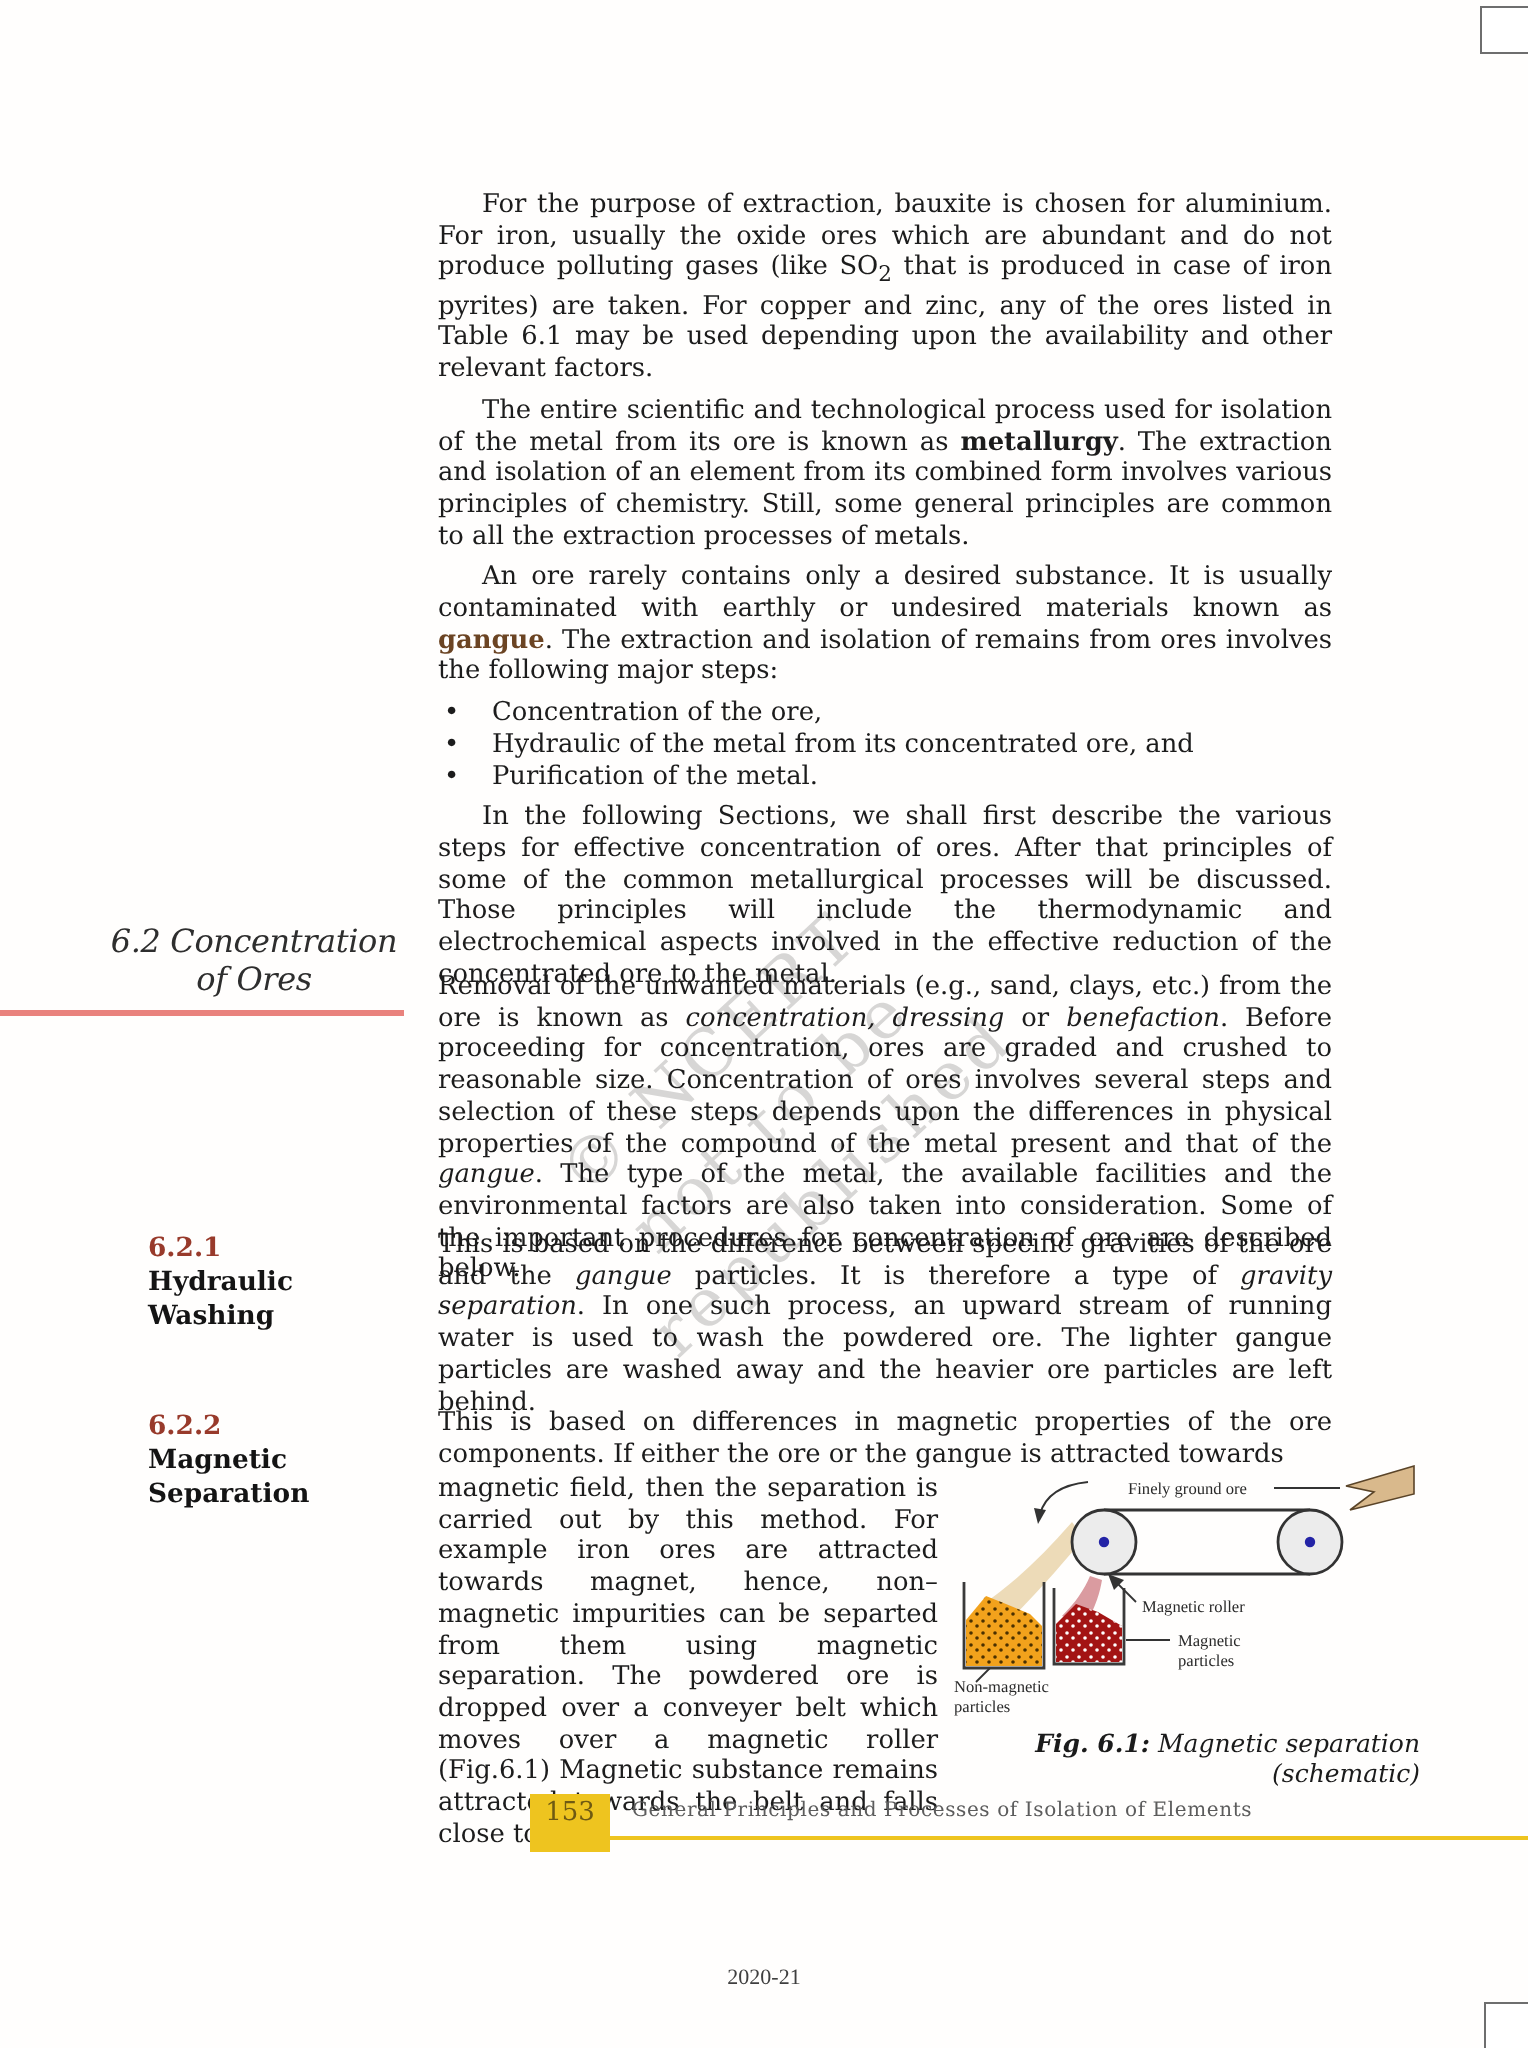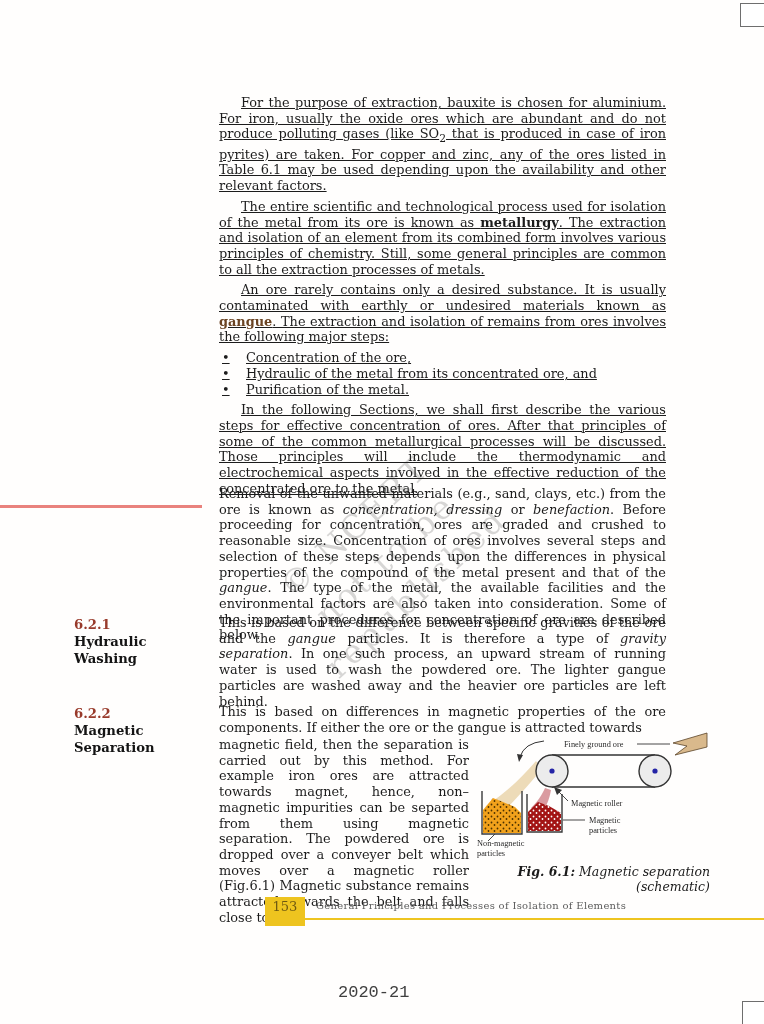--- a/index.html
+++ b/index.html
@@ -53,59 +53,63 @@
   .fig-caption .pfx{font-weight:bold;}
 
   
   .page-badge{position:absolute;left:265px;top:897px;width:40px;height:29px;
     background:var(--accent-yellow,#eec41f);color:#6f5a12;font-weight:normal;
     font-size:13px;line-height:19px;text-align:center;}
   .footer-title{position:absolute;left:316px;top:900px;font-size:10px;
     letter-spacing:0.3px;color:#5c5c5c;}
   .footer-rule{position:absolute;left:265px;top:918px;width:499px;height:2px;
     background:var(--accent-yellow,#eec41f);}
-  .year-mark{position:absolute;left:338px;top:983px;width:88px;text-align:left;
-    font-family:Liberation Mono, monospace;font-size:17px;color:#3f3f3f;}
+  .year-mark{position:absolute;left:338px;top:983px;width:88px;text-align:center;
+    font-family:Liberation Serif, serif;font-size:11px;color:#3f3f3f;}
 
   svg text{font-family:"Liberation Serif",serif;font-size:8.3px;fill:#2a2a2a;}
 </style>
 </head>
 <body>
 
 <div class="page">
 
   <div class="corner tr"></div>
   <div class="corner br"></div>
 
   <div class="watermark">
     <div>© NCERT</div>
     <div>not to be republished</div>
   </div>
 
-  <div class="col-main body-text" style="top:95px;text-decoration:underline;">
+  <div class="col-main body-text" style="top:95px;">
     <p class="para indent"><span>For the purpose of extraction, bauxite is chosen for aluminium. For iron, usually the oxide ores which are abundant and do not produce polluting gases (like SO</span><sub>2</sub><span> that is produced in case of iron pyrites) are taken. For copper and zinc, any of the ores listed in Table 6.1 may be used depending upon the availability and other relevant factors.</span></p>
     <p class="para indent"><span>The entire scientific and technological process used for isolation of the metal from its ore is known as </span><b>metallurgy</b><span>. The extraction and isolation of an element from its combined form involves various principles of chemistry. Still, some general principles are common to all the extraction processes of metals.</span></p>
     <p class="para indent"><span>An ore rarely contains only a desired substance. It is usually contaminated with earthly or undesired materials known as </span><b class="kw">gangue</b><span>. The extraction and isolation of remains from ores involves the following major steps:</span></p>
     <div class="bullets">
       <div class="bullet-row">
           <span class="bullet-marker">•</span>
           <span>Concentration of the ore,</span>
         </div>
       <div class="bullet-row">
           <span class="bullet-marker">•</span>
           <span>Hydraulic of the metal from its concentrated ore, and</span>
         </div>
       <div class="bullet-row">
           <span class="bullet-marker">•</span>
           <span>Purification of the metal.</span>
         </div>
     </div>
     <p class="para indent"><span>In the following Sections, we shall first describe the various steps for effective concentration of ores. After that principles of some of the common metallurgical processes will be discussed. Those principles will include the thermodynamic and electrochemical aspects involved in the effective reduction of the concentrated ore to the metal.</span></p>
   </div>
 
+  <div class="script-head">
+    <div>6.2 Concentration</div>
+    <div>of Ores</div>
+  </div>
   <div class="sec-rule"></div>
   <div class="col-main body-text" style="top:486px;">
     <p class="para"><span>Removal of the unwanted materials (e.g., sand, clays, etc.) from the ore is known as </span><i>concentration, dressing</i><span> or </span><i>benefaction</i><span>. Before proceeding for concentration, ores are graded and crushed to reasonable size. Concentration of ores involves several steps and selection of these steps depends upon the differences in physical properties of the compound of the metal present and that of the </span><i>gangue</i><span>. The type of the metal, the available facilities and the environmental factors are also taken into consideration. Some of the important procedures for concentration of ore are described below.</span></p>
   </div>
 
   <div class="sub-head h621">
     <span class="num">6.2.1</span>
     <span>
       <span>Hydraulic</span><br>
       <span>Washing</span>

